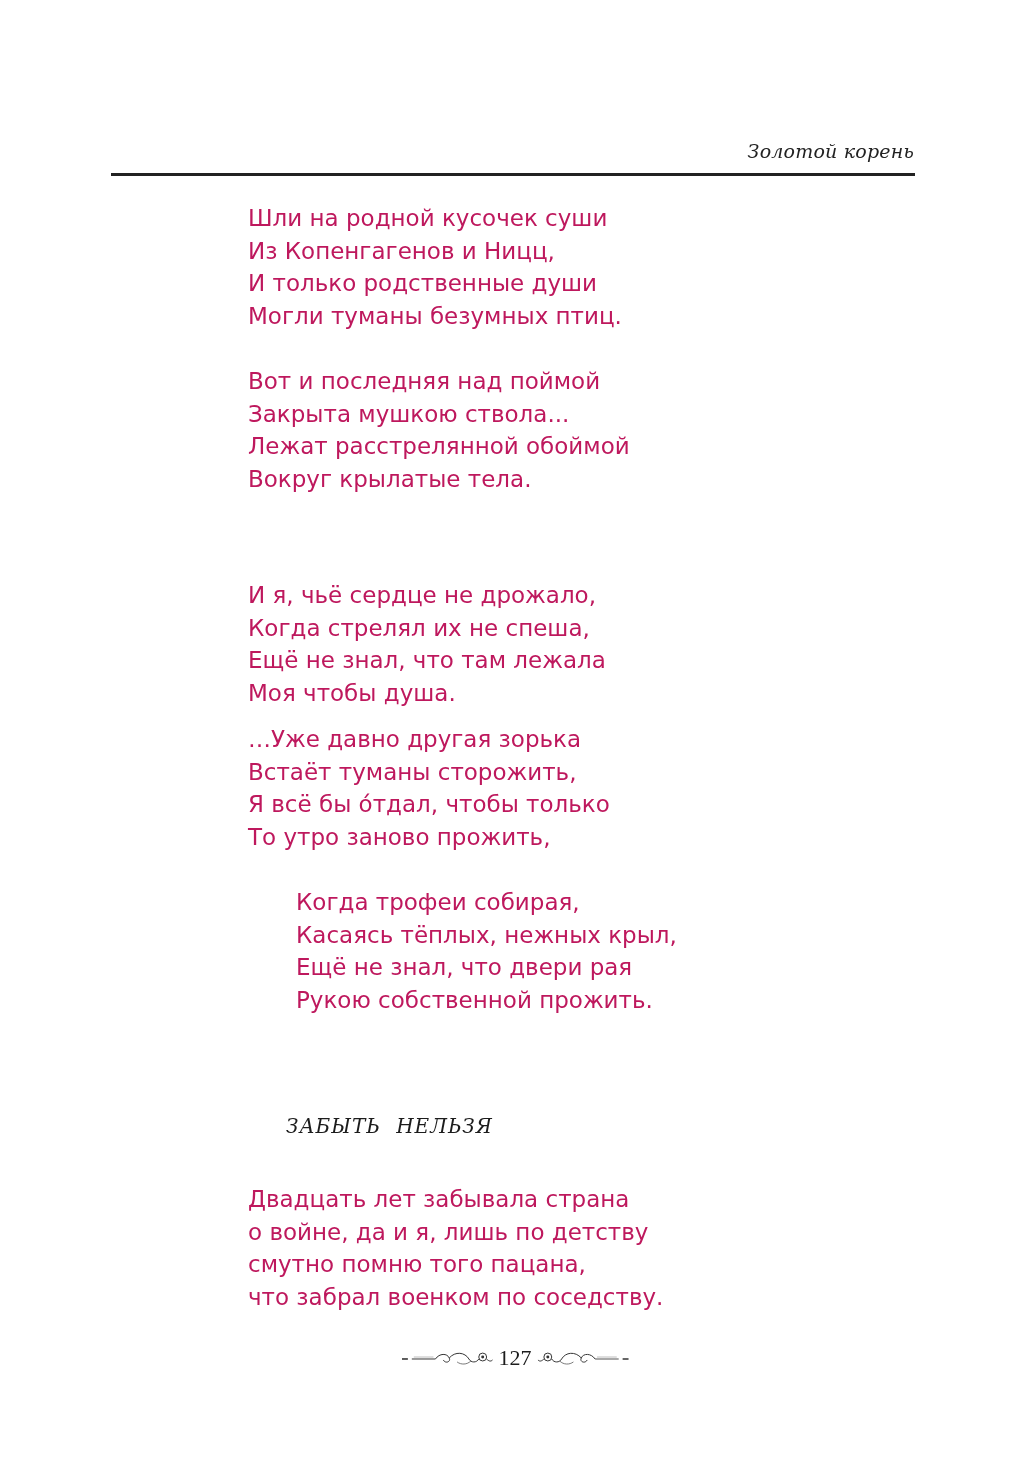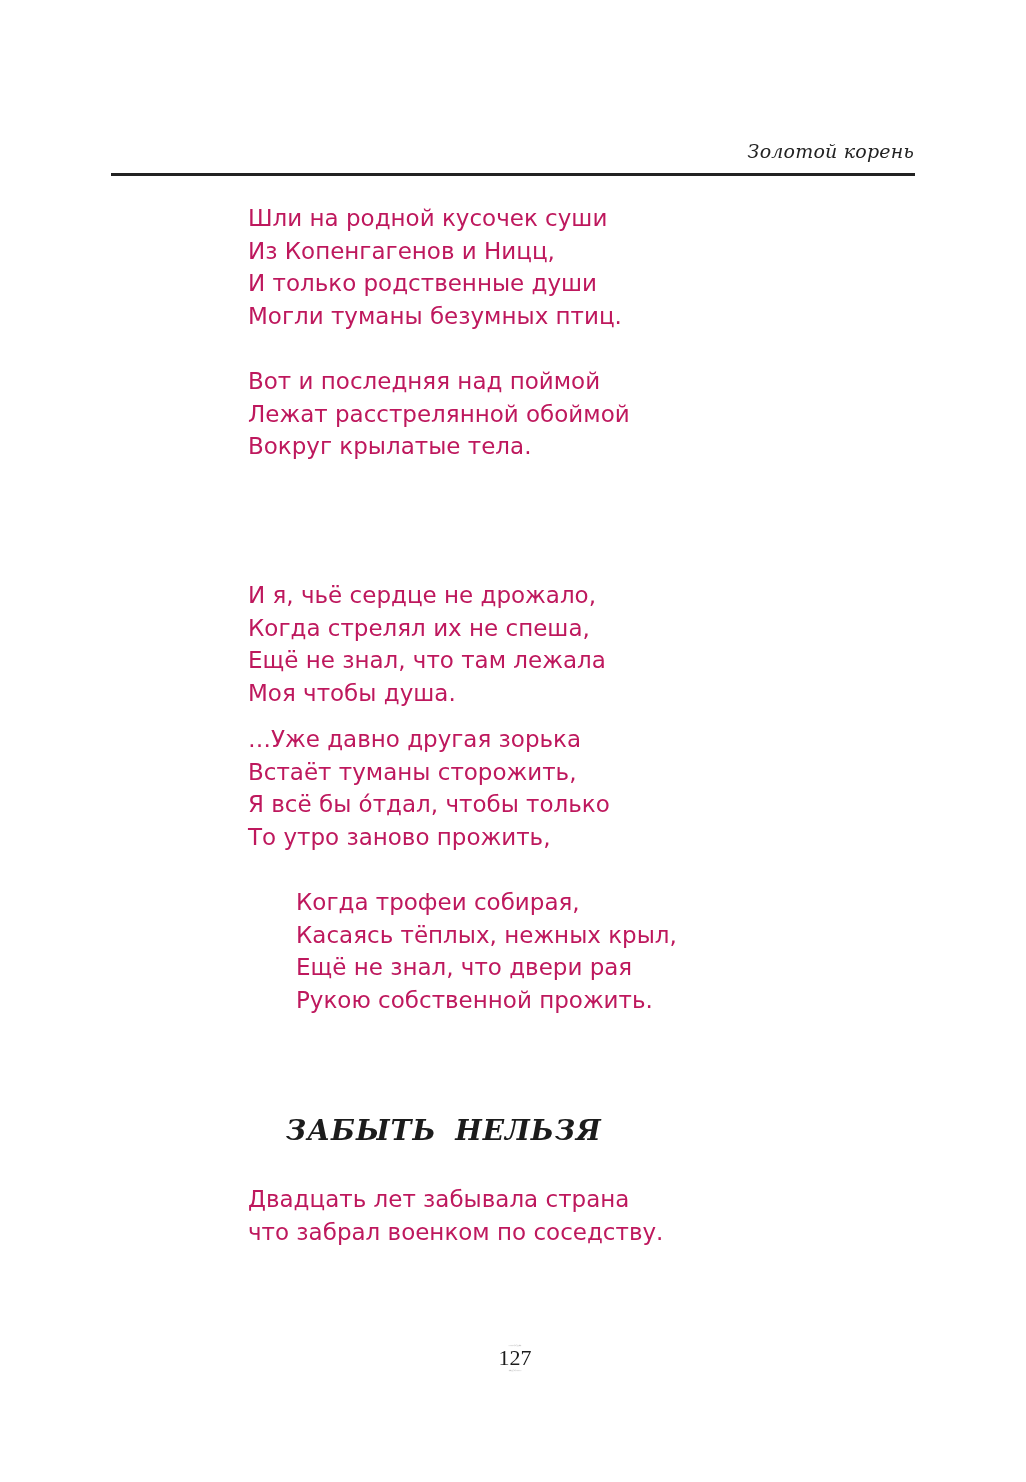--- a/index.html
+++ b/index.html
@@ -21,27 +21,27 @@
       position: absolute; left: 248px;
       font-family: "DejaVu Sans", "Liberation Sans", sans-serif;
       font-size: 23px; line-height: 32.7px; color: #be185d;
       letter-spacing: 0px;
     }
     .stanza .line { display: block; white-space: nowrap; }
 
     .poem-title {
       position: absolute; left: 286px; top: 1102px;
       font-family: "DejaVu Serif", "Liberation Serif", serif;
-      font-style: italic; font-weight: bold; font-size: 28px; color: #1c1c1c;
+      font-style: italic; font-weight: normal; font-size: 20px; color: #1c1c1c;
       letter-spacing: 1px; word-spacing: 8px;
     }
 
     .folio {
       position: absolute; left: 400px; top: 1332px; width: 230px; height: 28px;
-      display: flex; align-items: center; justify-content: flex-start; flex-direction: column;
+      display: flex; align-items: center; justify-content: flex-start;
     }
     .folio svg { display: block; }
     .folio .num {
       font-family: "Liberation Serif", "DejaVu Serif", serif;
       font-size: 22px; color: #1c1c1c; margin: 0 4px; line-height: 1;
     }
   </style>
 </head>
 <body>
 
@@ -52,20 +52,21 @@
 
   <div class="stanza" style="top:190px;">
     <span class="line">Шли на родной кусочек суши</span>
     <span class="line">Из Копенгагенов и Ницц,</span>
     <span class="line">И только родственные души</span>
     <span class="line">Могли туманы безумных птиц.</span>
   </div>
 
   <div class="stanza" style="top:353px;">
     <span class="line">Вот и последняя над поймой</span>
+    <span class="line">Закрыта мушкою ствола...</span>
     <span class="line">Лежат расстрелянной обоймой</span>
     <span class="line">Вокруг крылатые тела.</span>
   </div>
 
   <div class="stanza" style="top:549px;margin-top:18px;">
     <span class="line">И я, чьё сердце не дрожало,</span>
     <span class="line">Когда стрелял их не спеша,</span>
     <span class="line">Ещё не знал, что там лежала</span>
     <span class="line">Моя чтобы душа.</span>
   </div>
@@ -81,20 +82,22 @@
     <span class="line">Когда трофеи собирая,</span>
     <span class="line">Касаясь тёплых, нежных крыл,</span>
     <span class="line">Ещё не знал, что двери рая</span>
     <span class="line">Рукою собственной прожить.</span>
   </div>
 
   <div class="poem-title">ЗАБЫТЬ  НЕЛЬЗЯ</div>
 
   <div class="stanza" style="top:1171px;">
     <span class="line">Двадцать лет забывала страна</span>
+    <span class="line">о войне, да и я, лишь по детству</span>
+    <span class="line">смутно помню того пацана,</span>
     <span class="line">что забрал военком по соседству.</span>
   </div>
 
   <div class="folio">
     <svg width="96" height="22" viewBox="0 0 96 22">
       <line x1="2" y1="12" x2="8" y2="12" stroke="#333" stroke-width="1.6"></line>
       <line x1="12" y1="12" x2="36" y2="12" stroke="#555" stroke-width="1.2"></line>
       <line x1="14" y1="10" x2="34" y2="10" stroke="#aaa" stroke-width="0.8"></line>
       <path d="M36 12 C40 6, 48 6, 50 11 C52 15, 46 17, 44 13" fill="none" stroke="#333" stroke-width="1"></path>
       <path d="M50 11 C56 4, 66 5, 70 12 C72 16, 78 16, 80 12" fill="none" stroke="#333" stroke-width="1"></path>

